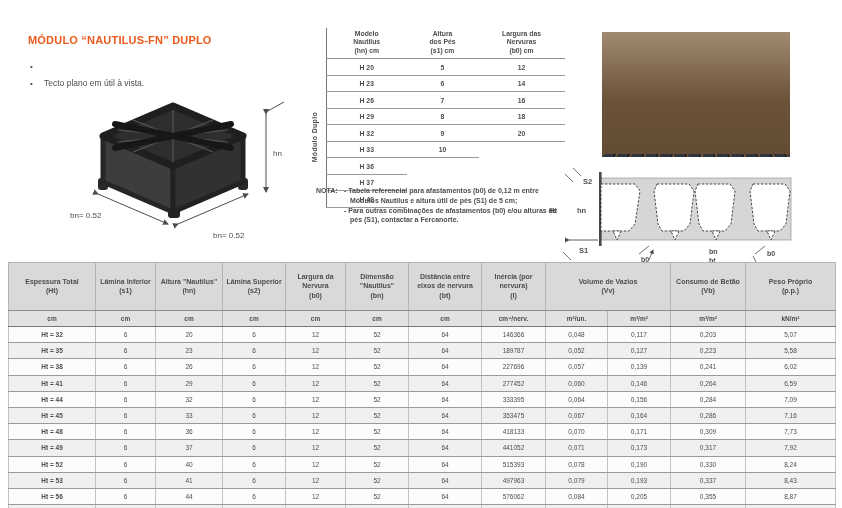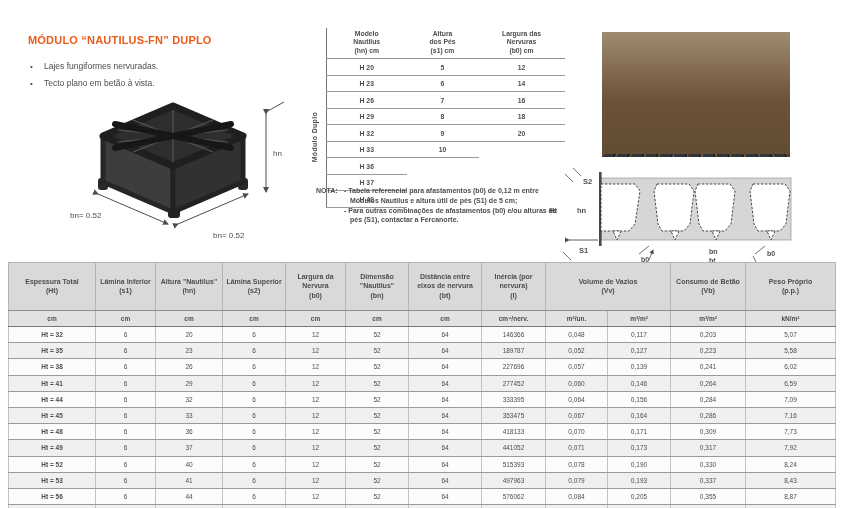--- a/index.html
+++ b/index.html
@@ -66,25 +66,24 @@
 </style>
 </head>
 <body>
 
 <div class="page">
 
   <div class="title">MÓDULO “NAUTILUS-FN” DUPLO</div>
   <div class="bullets">
     <div class="bullet-row">
       <span class="bullet-dot">•</span>
-      <span>Lajes fungiformes nervuradas.</span>
     </div>
     <div class="bullet-row">
       <span class="bullet-dot">•</span>
-      <span>Tecto plano em betão à vista.</span>
+      <span>Tecto plano em útil à vista.</span>
     </div>
   </div>
 
   <div class="module-fig">
     <svg width="230" height="158" viewBox="0 0 230 158">
       <defs>
         <marker id="arr" markerWidth="7" markerHeight="7" refX="5" refY="3" orient="auto">
           <path d="M0,0 L6,3 L0,6 Z" fill="#4d4d4d"></path>
         </marker>
       </defs>

